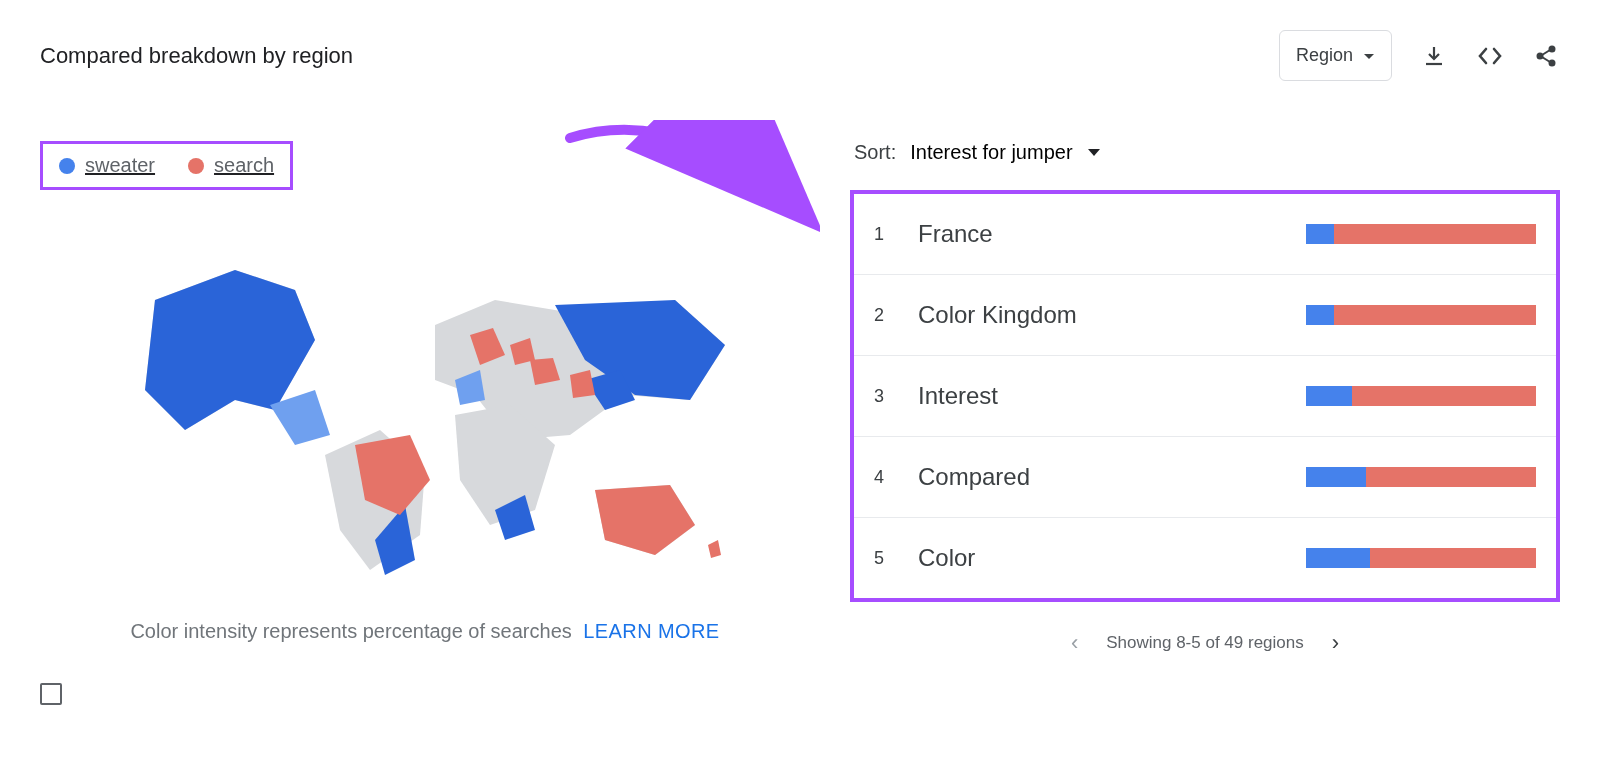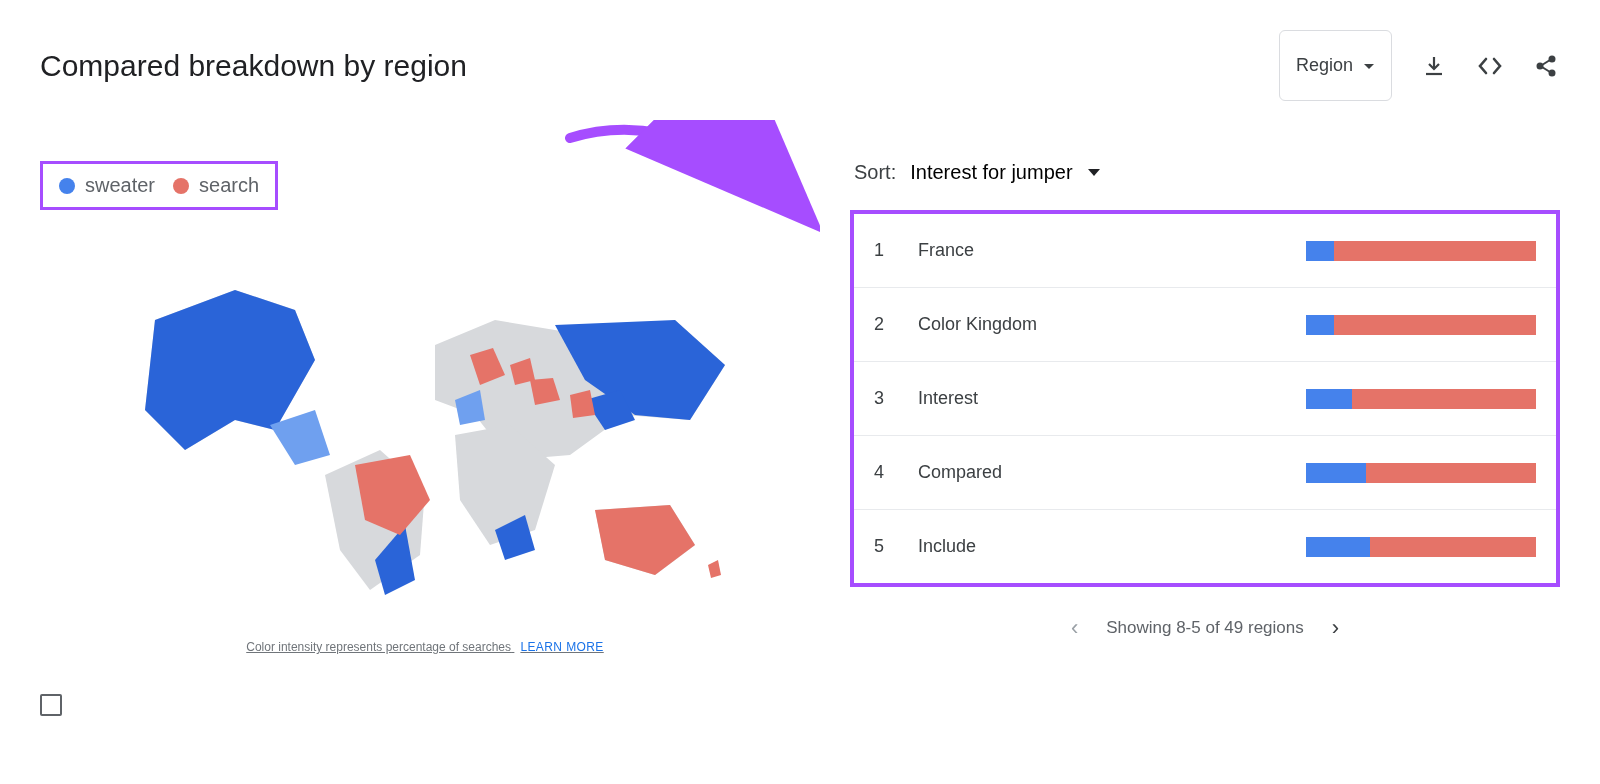--- a/index.html
+++ b/index.html
@@ -12,36 +12,36 @@
     position: relative;
     padding: 30px 40px;
   }
   .header-row {
     display: flex;
     justify-content: space-between;
     align-items: center;
     margin-bottom: 60px;
   }
   .title {
-    font-size: 30px;
+    font-size: 22px;
     font-weight: 400;
     color: #202124;
   }
   .header-actions {
     display: flex;
     align-items: center;
     gap: 28px;
   }
   .region-dropdown {
     display: inline-flex;
     align-items: center;
     gap: 10px;
     border: 1px solid #dadce0;
     border-radius: 6px;
-    padding: 24px 16px;
+    padding: 14px 16px;
     font-size: 18px;
     color: #3c4043;
     cursor: pointer;
   }
   .icon-btn {
     width: 28px;
     height: 28px;
     display: inline-flex;
     align-items: center;
     justify-content: center;
@@ -52,24 +52,25 @@
     display: flex;
     gap: 40px;
   }
   .left-col {
     flex: 0 0 770px;
     position: relative;
   }
   .legend-box {
     display: inline-flex;
     align-items: center;
-    gap: 18px;
+    gap: 33px;
     border: 3px solid #a64dff;
     padding: 10px 16px;
     margin-bottom: 40px;
+    text-decoration: underline;
   }
   .legend-item {
     display: inline-flex;
     align-items: center;
     gap: 10px;
     font-size: 20px;
     color: #5f6368;
   }
   .legend-dot {
     width: 16px;
@@ -77,23 +78,22 @@
     border-radius: 50%;
   }
   .map-wrap {
     width: 620px;
     height: 360px;
     margin: 0 auto 30px;
   }
   .map-wrap svg { width: 100%; height: 100%; }
   .map-caption {
     text-align: center;
-    font-size: 12px;
+    font-size: 20px;
     color: #70757a;
-    text-decoration: underline;
   }
   .map-caption .learn-more { color: #1a73e8; text-transform: uppercase; letter-spacing: .4px; margin-left: 6px; cursor: pointer;}
   .checkbox-row {
     display: flex;
     align-items: center;
     gap: 14px;
     margin-top: 40px;
     font-size: 18px;
     color: #3c4043;
   }
@@ -123,21 +123,21 @@
   }
   .region-row {
     display: flex;
     align-items: center;
     padding: 26px 20px;
     border-bottom: 1px solid #e8eaed;
     gap: 20px;
   }
   .region-row:last-child { border-bottom: none; }
   .region-rank { width: 24px; color: #3c4043; font-size: 18px; }
-  .region-name { flex: 0 0 320px; color: #3c4043; font-size: 18px; }
+  .region-name { flex: 0 0 320px; color: #3c4043; font-size: 24px; }
   .region-bar {
     flex: 1;
     height: 20px;
     display: flex;
     overflow: hidden;
     max-width: 230px;
     margin-left: auto;
   }
   .region-bar .seg-a { background: #4582ec; }
   .region-bar .seg-b { background: #e57368; }
@@ -297,21 +297,21 @@
       <div class="region-row">
         <span class="region-rank">4</span>
         <span class="region-name">Compared</span>
         <span class="region-bar">
           <span class="seg-a" style="width:26%"></span>
           <span class="seg-b" style="width:74%"></span>
         </span>
       </div>
       <div class="region-row">
         <span class="region-rank">5</span>
-        <span class="region-name">Include</span>
+        <span class="region-name">Color</span>
         <span class="region-bar">
           <span class="seg-a" style="width:28%"></span>
           <span class="seg-b" style="width:72%"></span>
         </span>
       </div>
     </div>
 
     <div class="pager">
       <span class="nav">‹</span>
       <span>Showing 8-5 of 49 regions</span>

